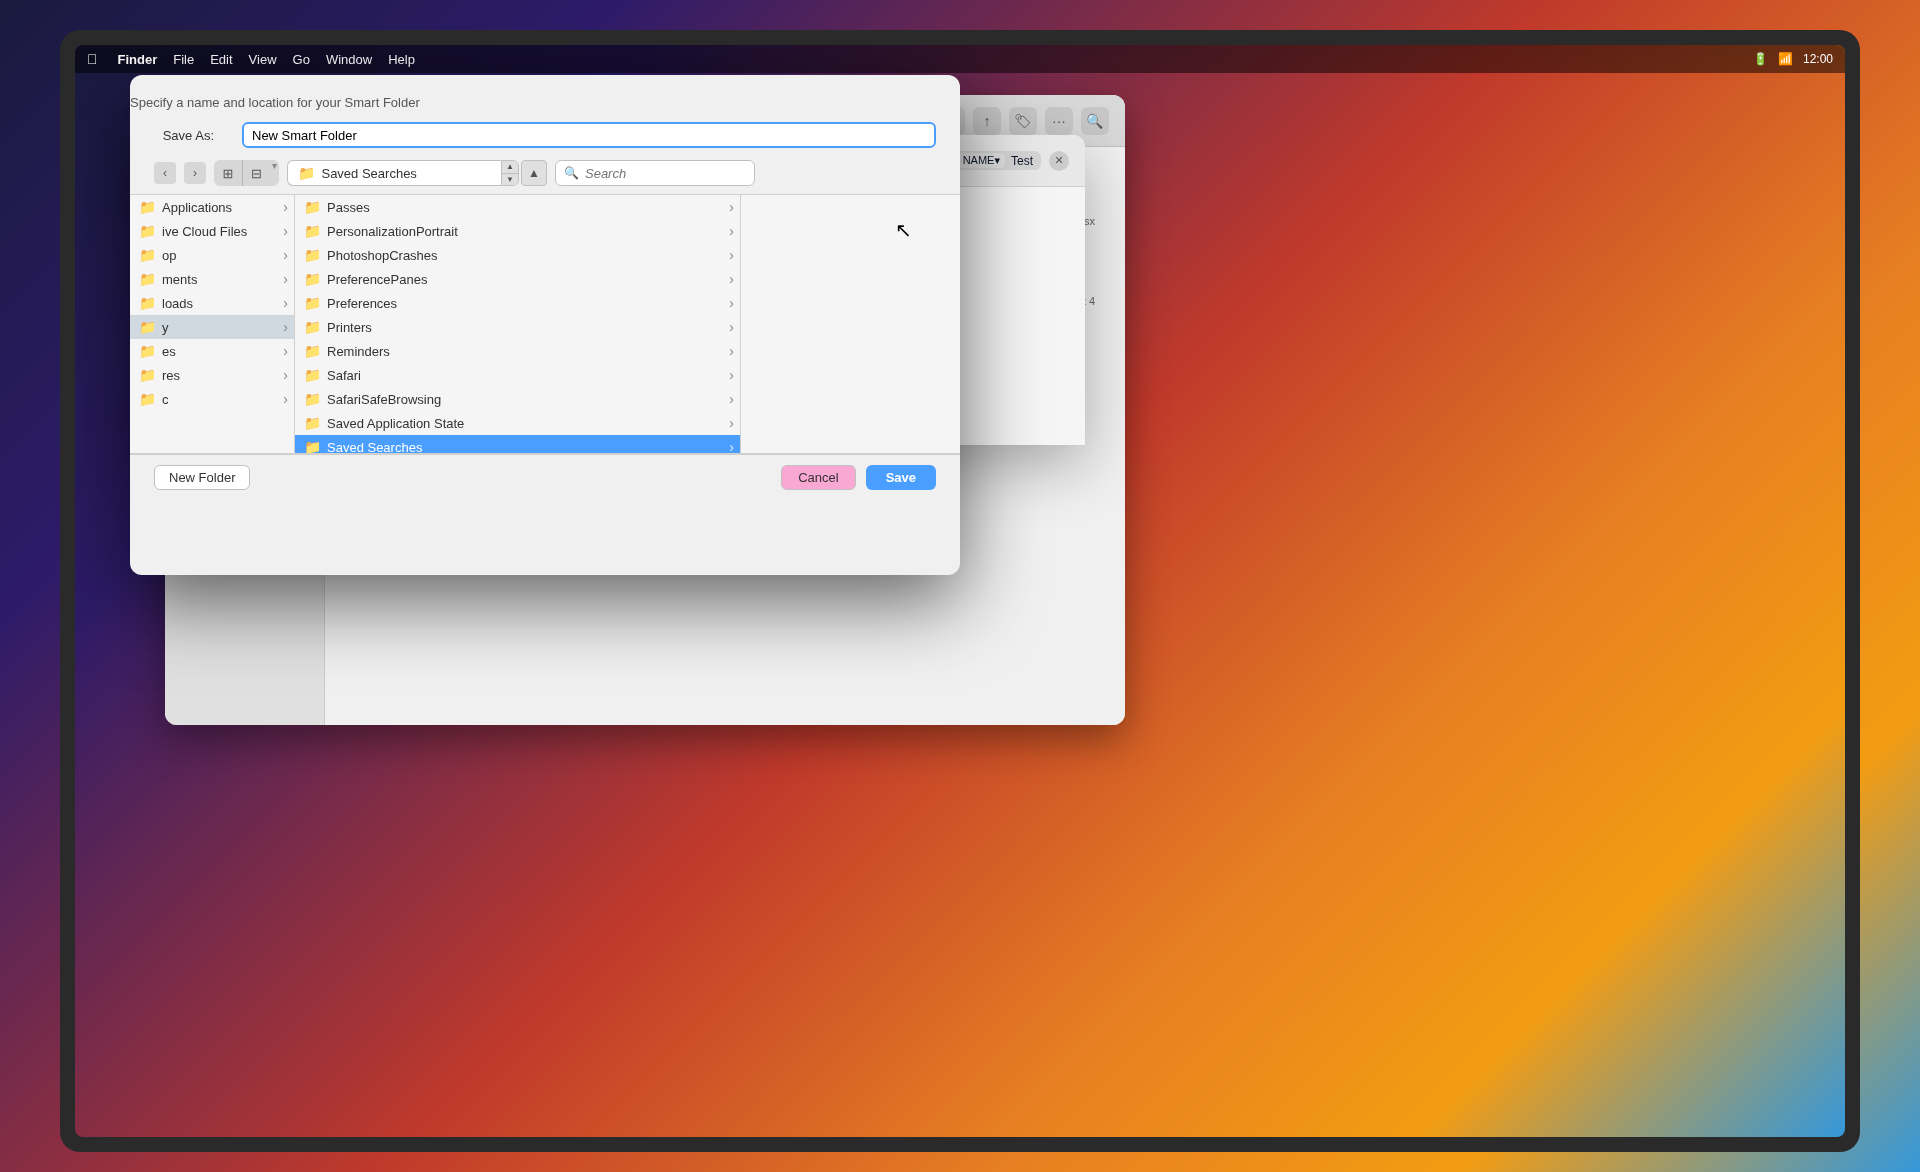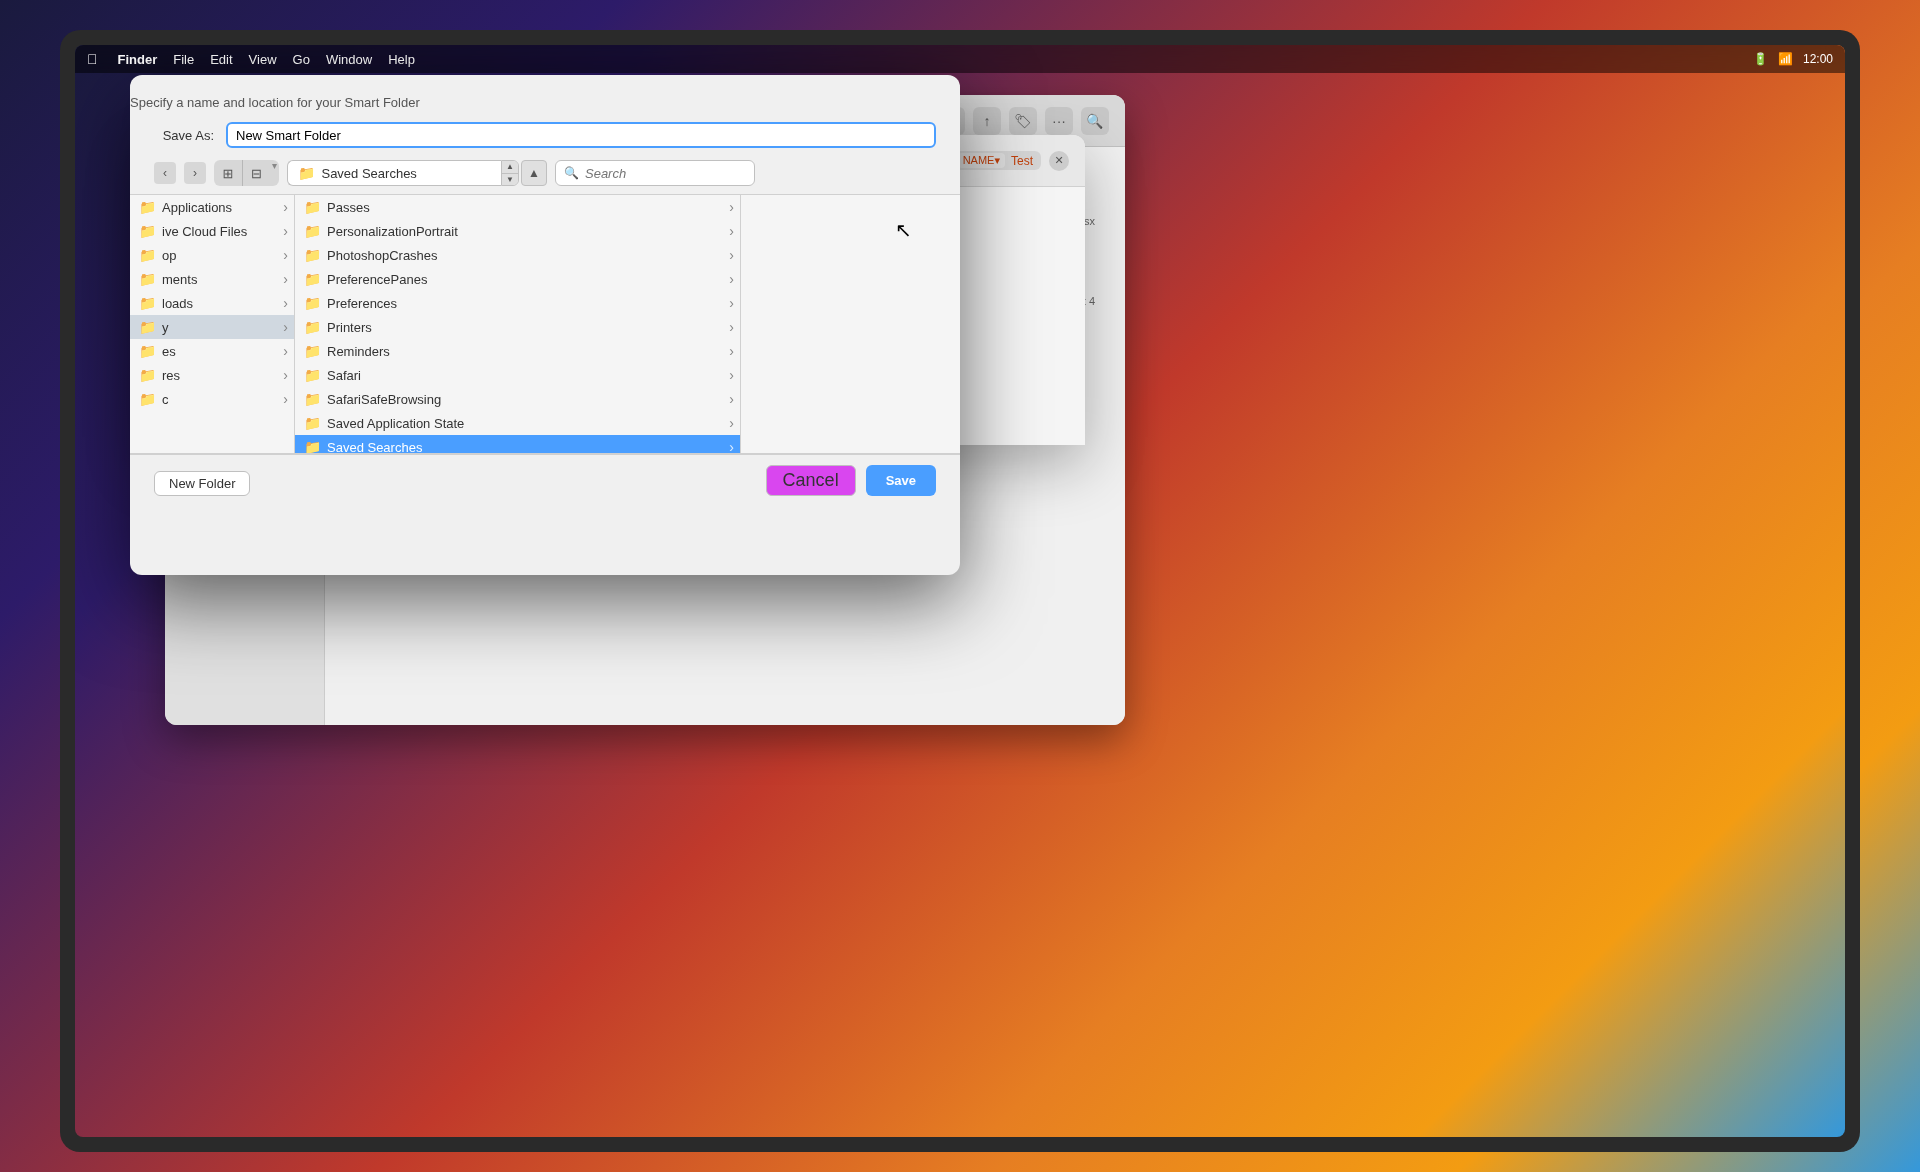--- a/index.html
+++ b/index.html
@@ -220,21 +220,21 @@
     .dialog-header {
       padding: 20px 0 12px;
       font-size: 13px;
       color: #555;
       font-weight: 400;
     }
 
     .dialog-save-row {
       display: flex;
       align-items: center;
-      gap: 12px;
+      gap: 28px;
       padding: 0 24px 12px;
     }
 
     .dialog-save-label {
       font-size: 13px;
       color: #333;
       font-weight: 400;
       min-width: 60px;
       text-align: right;
     }
@@ -469,25 +469,25 @@
       cursor: pointer;
     }
 
     .dialog-footer-right {
       margin-left: auto;
       display: flex;
       gap: 10px;
     }
 
     .cancel-btn {
-      background: #d946ef;
+      background: #f9a8d4;
       border: 1px solid #c0c0c0;
       border-radius: 6px;
       padding: 4px 16px;
-      font-size: 18px;
+      font-size: 13px;
       color: #333;
       cursor: pointer;
     }
 
     .save-btn {
       background: #4a9eff;
       border: none;
       border-radius: 6px;
       padding: 4px 20px;
       font-size: 13px;
@@ -652,21 +652,21 @@
         </div>
         <div class="finder-nav">
           <button class="nav-btn">‹</button>
           <button class="nav-btn">›</button>
         </div>
         <div style="flex: 1; text-align: center; font-size: 14px; font-weight: 600; color: #333;">New Smart Folder</div>
         <div class="finder-toolbar-right">
           <button class="toolbar-btn">☰</button>
           <button class="toolbar-btn">⊞</button>
           <button class="toolbar-btn">»</button>
-          <div style="display: flex; align-items: center; background: rgba(0,0,0,0.08); border-radius: 6px; padding: 2px 8px; gap: 6px; font-size: 12px; color: #c2410c;">
+          <div style="display: flex; align-items: center; background: rgba(0,0,0,0.08); border-radius: 6px; padding: 2px 8px; gap: 6px; font-size: 12px; color: #0f172a;">
             <span>🔍</span>
             <span style="background: #e0e0e0; border-radius: 4px; padding: 1px 5px; font-size: 11px;">NAME▾</span>
             <span>Test</span>
           </div>
           <button class="toolbar-btn" style="width: 20px; height: 20px; border-radius: 50%; background: #ccc; font-size: 11px;">✕</button>
         </div>
       </div>
 
       <div style="display: flex; height: calc(100% - 52px);">
         <div class="finder-sidebar" style="width: 160px;">

